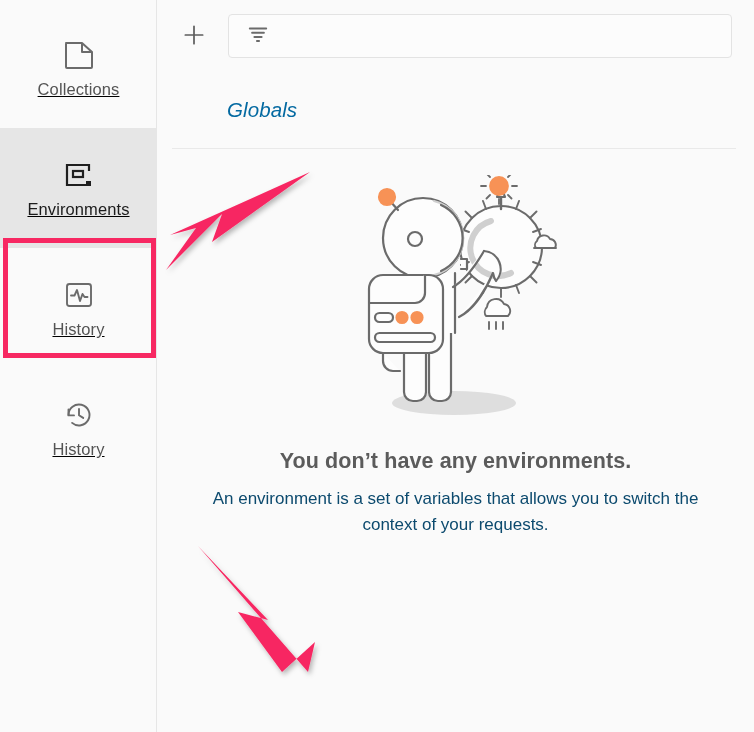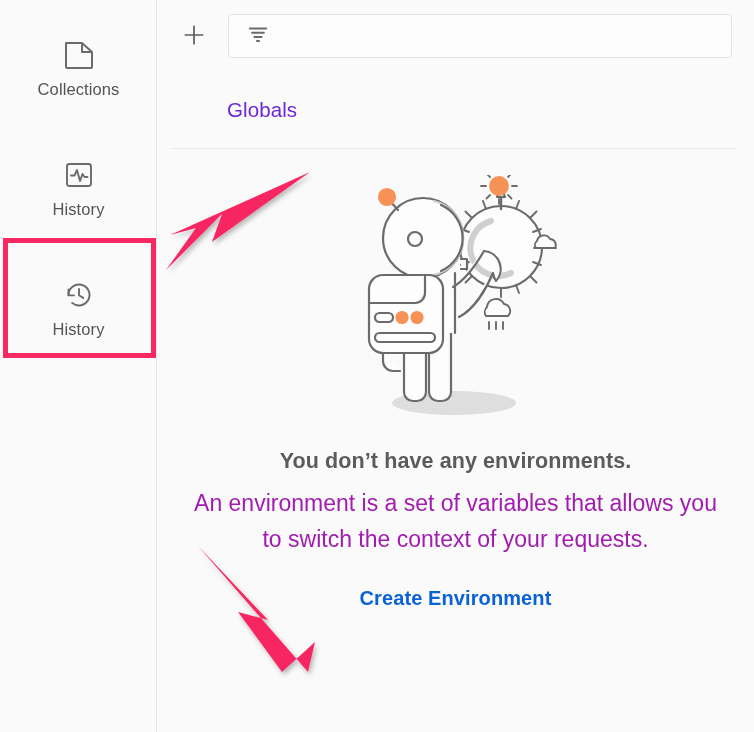--- a/index.html
+++ b/index.html
@@ -29,20 +29,21 @@
   .nav-item {
     height: 120px;
     width: 157px;
     display: flex;
     flex-direction: column;
     align-items: center;
     justify-content: center;
     gap: 9px;
     cursor: pointer;
     position: relative;
+    text-decoration: underline;
   }
   .nav-icon { width: 34px; height: 34px; display: block; }
   .nav-label {
     font-size: 16.5px;
     color: #545454;
     letter-spacing: 0.1px;
     line-height: 1;
     white-space: nowrap;
   }
   .nav-item.selected { background: #e6e6e6; }
@@ -95,22 +96,23 @@
   }
 
   #globals-row {
     height: 76px;
     display: flex;
     align-items: center;
     padding-left: 70px;
   }
   #globals-label {
     font-size: 20.5px;
-    color: #6d28d9;
+    color: #0369a1;
     letter-spacing: 0.1px;
+    font-style: italic;
   }
   #separator {
     height: 1px;
     background: #e9e9e9;
     margin: 0 18px 0 15px;
   }
 
   #empty-state {
     display: flex;
     flex-direction: column;
@@ -120,22 +122,22 @@
   #illustration { width: 230px; height: 250px; display: block; }
   #empty-title {
     font-size: 21.5px;
     font-weight: bold;
     color: #5b5b5b;
     margin-top: 24px;
     letter-spacing: 0.1px;
     white-space: nowrap;
   }
   #empty-desc {
-    font-size: 23px;
-    color: #a21caf;
+    font-size: 17px;
+    color: #0c4a6e;
     line-height: 1.55;
     text-align: center;
     margin-top: 12px;
     width: 545px;
   }
   #create-link {
     font-size: 20px;
     font-weight: bold;
     color: #0b61d6;
     margin-top: 30px;
@@ -164,20 +166,30 @@
       <span class="nav-icon">
         <svg viewBox="0 0 34 34" width="34" height="34" fill="none" stroke="#6b6b6b" stroke-width="2" stroke-linejoin="round">
           <path d="M4 5 h16 l10 9 v15 a1 1 0 0 1 -1 1 H5 a1 1 0 0 1 -1 -1 V6 a1 1 0 0 1 1 -1 z"></path>
           <path d="M20 5 v9 h10"></path>
         </svg>
       </span>
       <span class="nav-label">Collections</span>
     </div>
 
 
+    <div class="nav-item selected">
+      <span class="nav-icon">
+        <svg viewBox="0 0 34 34" width="34" height="34" fill="none" stroke="#1f1f1f" stroke-width="2.2" stroke-linecap="square">
+          <path d="M27 12 V7 H5 v20 h18"></path>
+          <rect x="11" y="13" width="10" height="6"></rect>
+          <rect x="24" y="23" width="5" height="5" fill="#1f1f1f" stroke="none"></rect>
+        </svg>
+      </span>
+      <span class="nav-label">Environments</span>
+    </div>
 
 
     <div class="nav-item">
       <span class="nav-icon">
         <svg viewBox="0 0 34 34" width="34" height="34" fill="none" stroke="#6b6b6b" stroke-width="1.9" stroke-linejoin="round">
           <rect x="5" y="6" width="24" height="22" rx="2.5"></rect>
           <path d="M9 17.5 l3.5 0 2.5 -5.5 3 11 2.5 -7 2 3 3 0" stroke-linecap="round"></path>
         </svg>
       </span>
       <span class="nav-label">History</span>
@@ -300,21 +312,20 @@
             <circle cx="76" cy="142.5" r="5.5" fill="#f79256" stroke="#f79256"></circle>
             <path d="M42 178 v8 a10 10 0 0 0 10 10 h7"></path>
           </g>
         </svg>
       </span>
 
       <div id="empty-title">You don’t have any environments.</div>
 
       <div id="empty-desc">An environment is a set of variables that allows you to switch the context of your requests.</div>
 
-      <a id="create-link" href="#">Create Environment</a>
     </div>
 
   </section>
 
   <svg id="annotations" viewBox="0 0 754 732">
     <defs>
       <filter id="arrowShadow" x="-30%" y="-30%" width="180%" height="180%">
         <feDropShadow dx="2" dy="3" stdDeviation="2.5" flood-color="#000000" flood-opacity="0.28"></feDropShadow>
       </filter>
     </defs>

